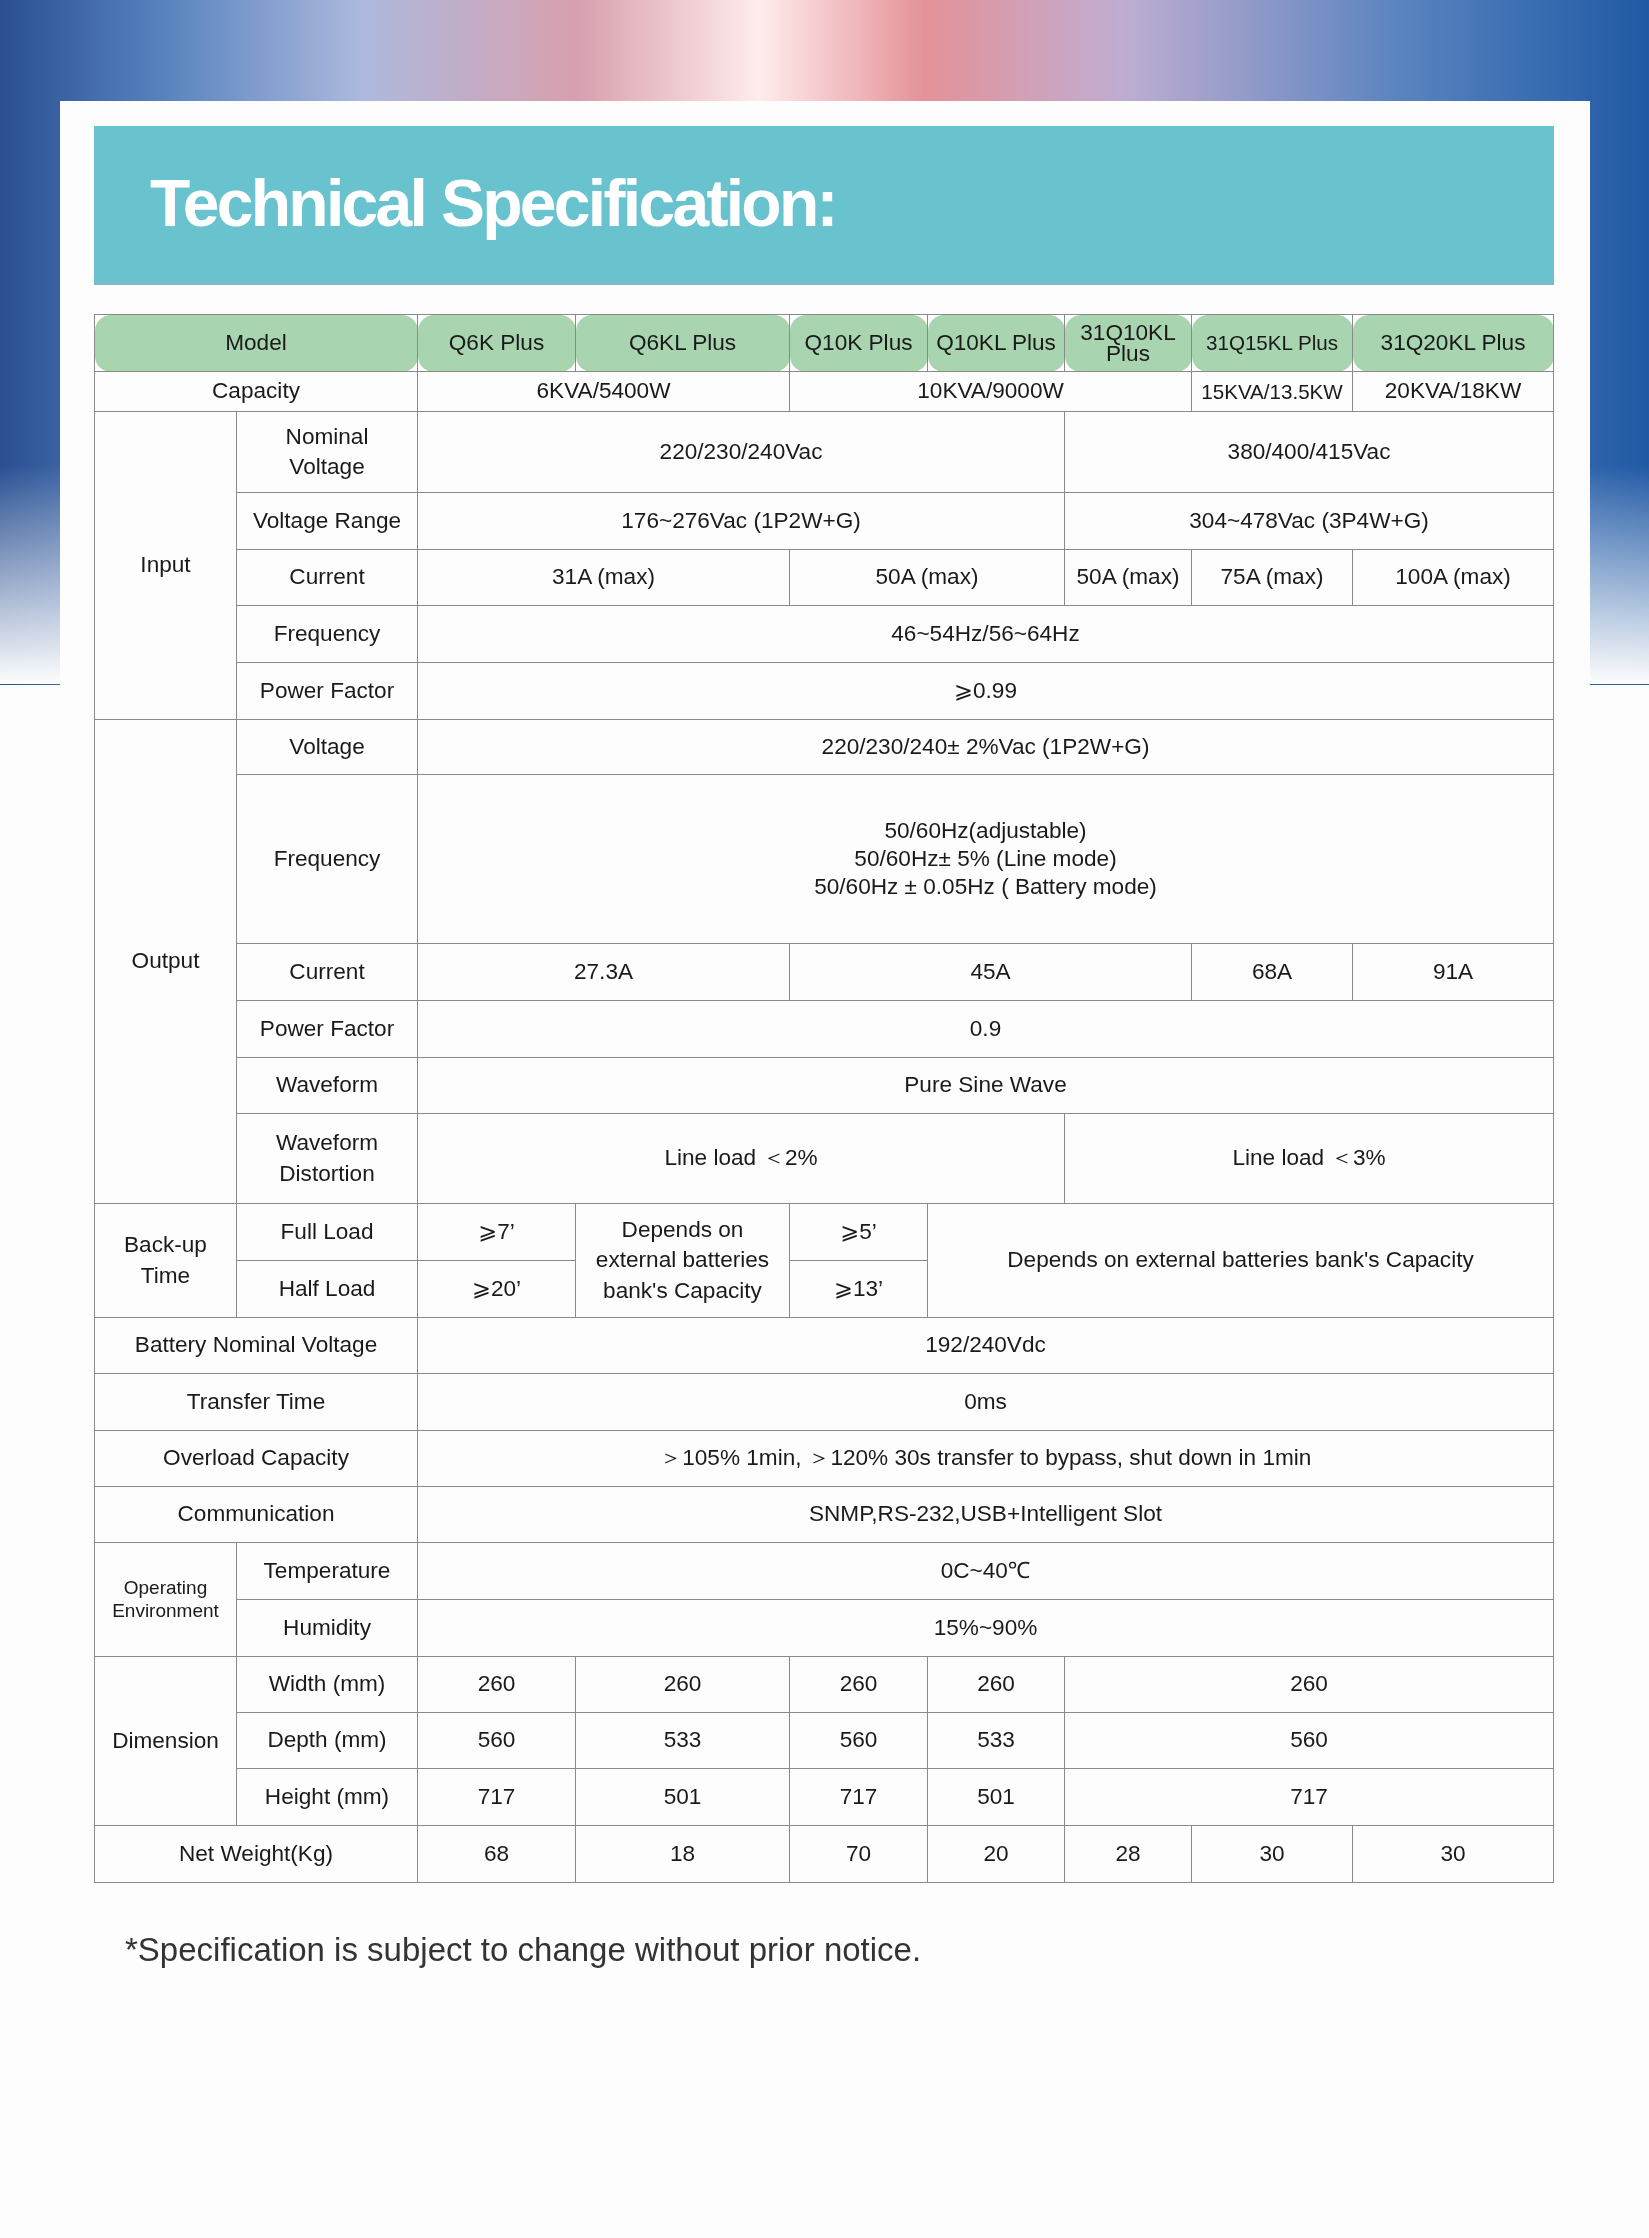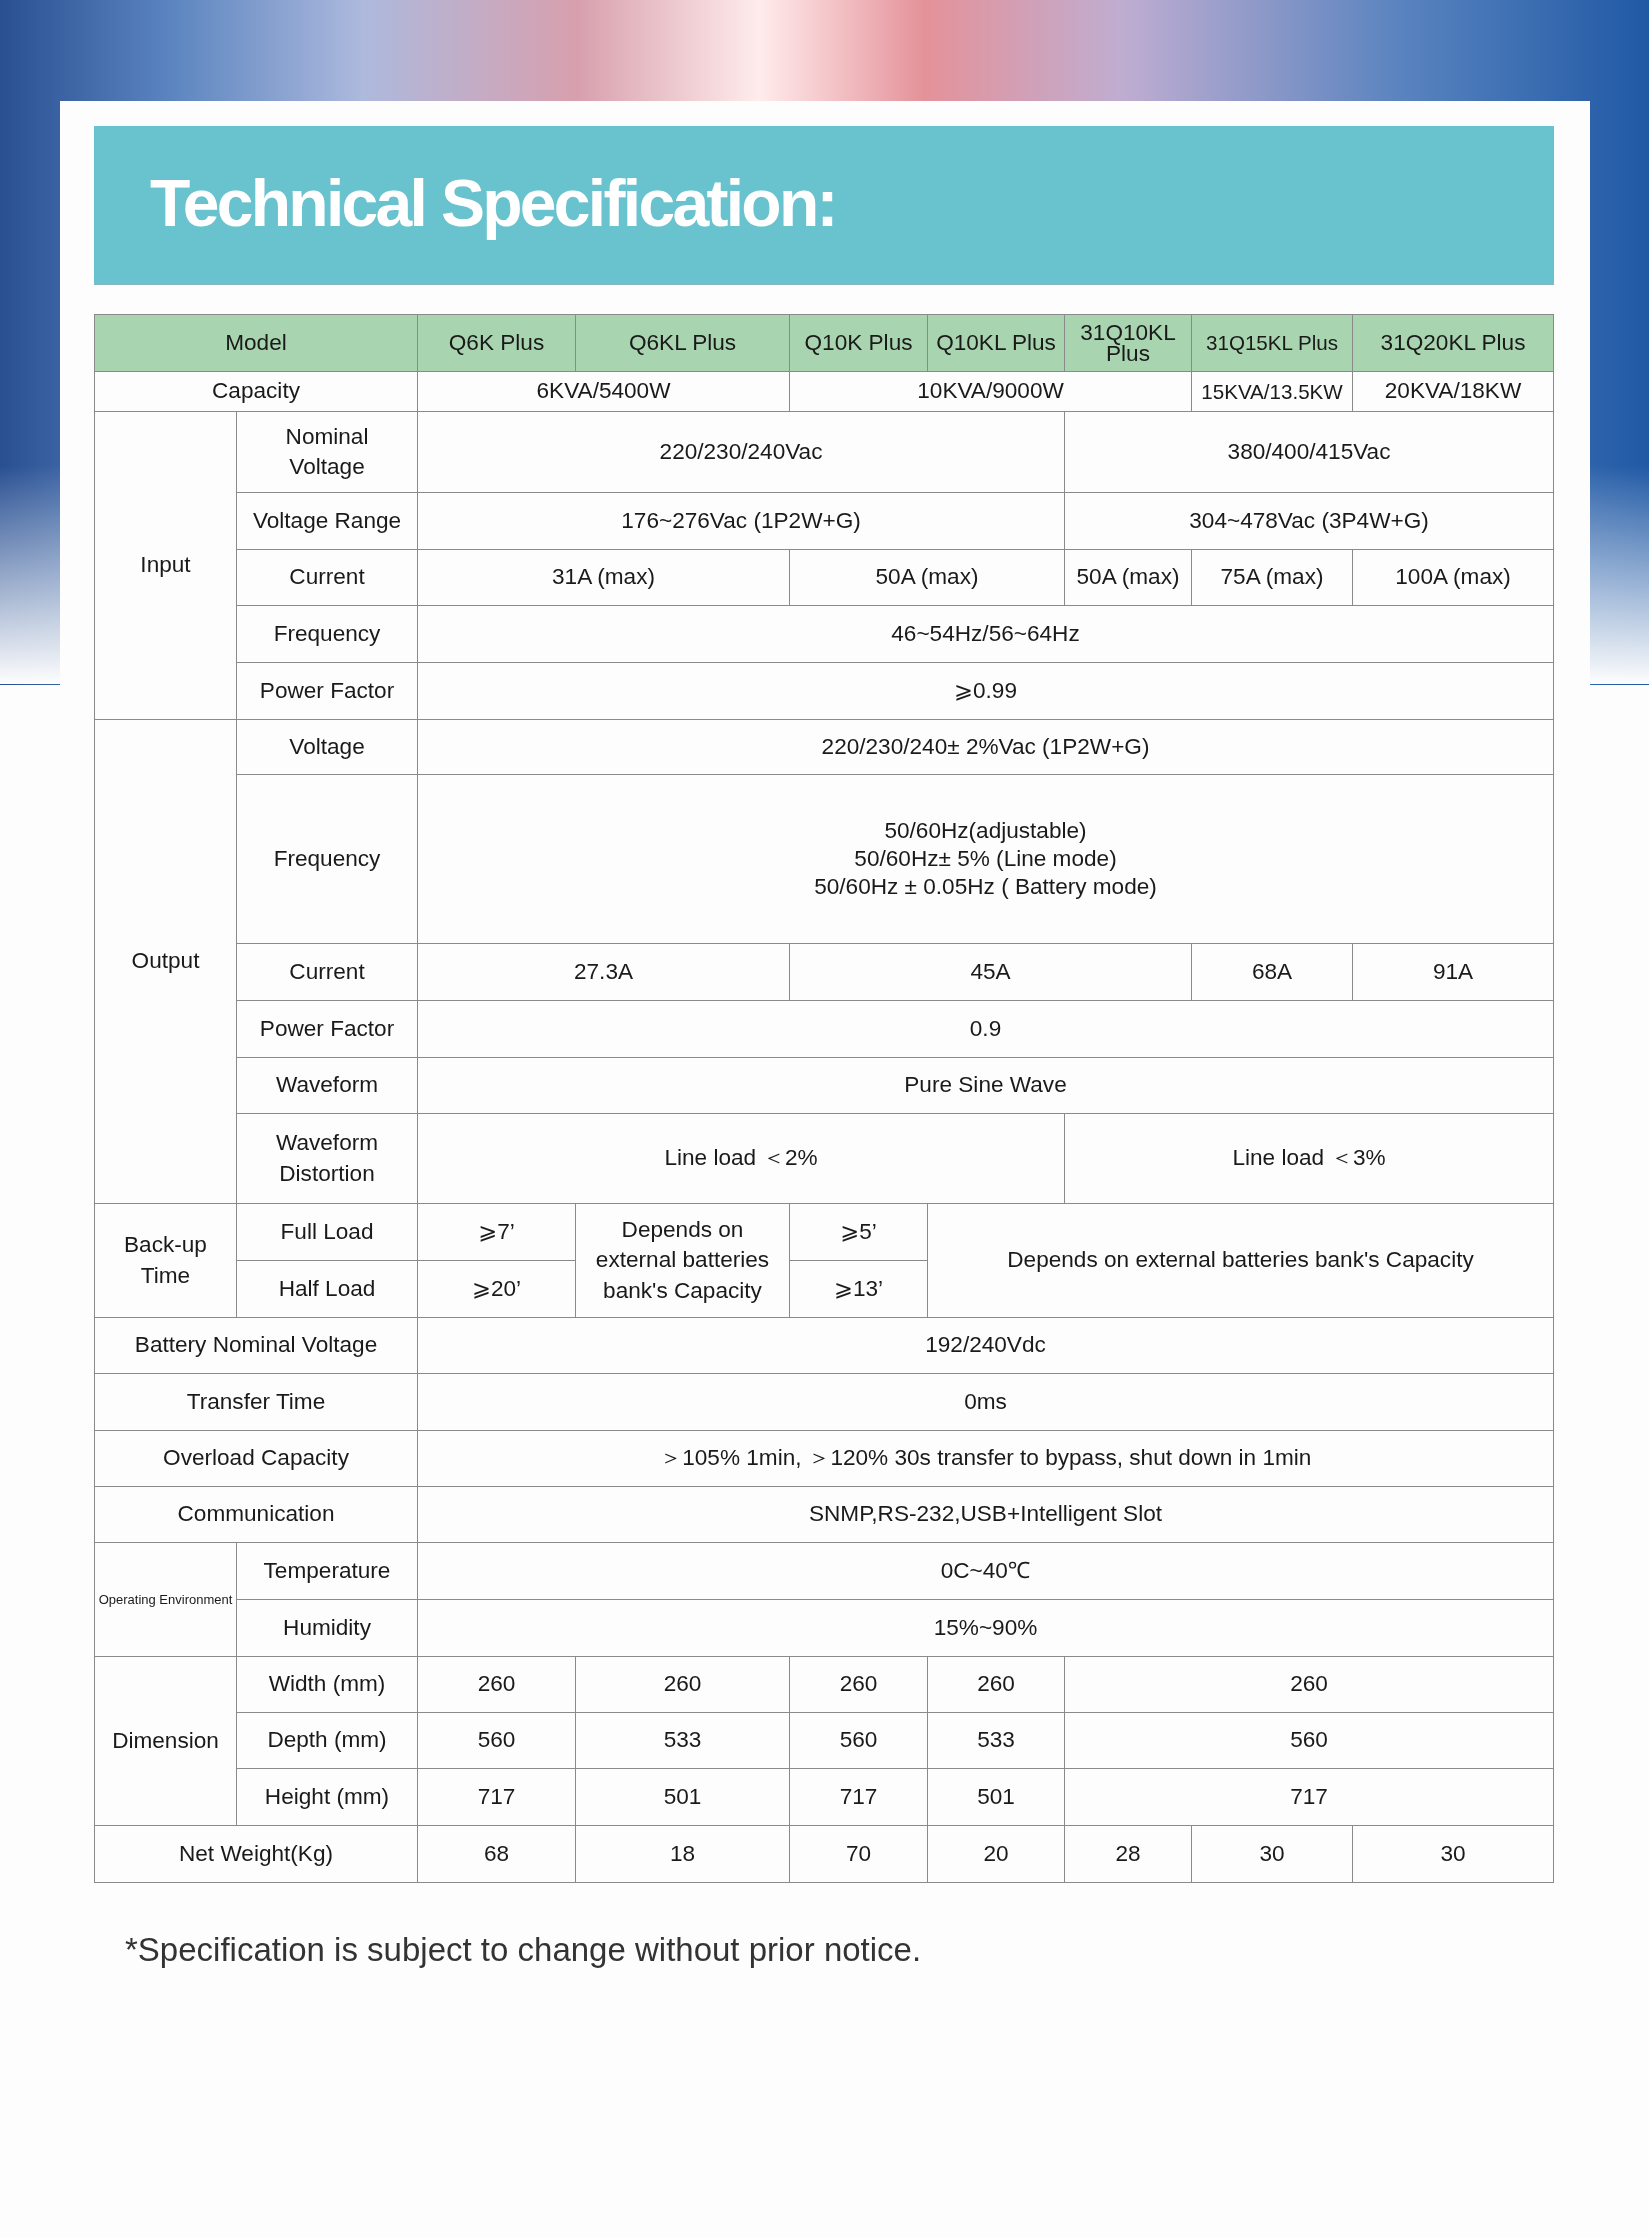--- a/index.html
+++ b/index.html
@@ -32,21 +32,21 @@
   }
   table.spec {
     position:absolute; left:94px; top:314px; width:1460px;
     border-collapse:collapse; table-layout:fixed;
     font-size:22.6px; color:#1a1a1a;
   }
   table.spec td {
     border:1.3px solid #8a8a8a; text-align:center; vertical-align:middle;
     padding:0 2.7px; line-height:1.35;
   }
-  table.spec tr.hdr td { background:#a8d5b0; font-size:22.6px; }
+  table.spec tr.hdr td { background:#a8d5b0; font-size:22.6px;border-radius:16px; }
   .hdr-small { font-size:20px; line-height:0.95 !important; }
   .note {
     position:absolute; left:96px; top:1931px;
     font-size:33px; color:#333;margin-left:29px;
   }
 </style>
 </head>
 <body>
 
 <div class="banner"></div>
@@ -175,21 +175,21 @@
   <tr style="height:56px">
     <td colspan="2">Overload Capacity</td>
     <td colspan="7">＞105% 1min, ＞120% 30s transfer to bypass, shut down in 1min</td>
   </tr>
   <tr style="height:56px">
     <td colspan="2">Communication</td>
     <td colspan="7">SNMP,RS-232,USB+Intelligent Slot</td>
   </tr>
 
   <tr style="height:57px">
-    <td rowspan="2" style="font-size:13px;line-height:1.2">Operating Environment</td>
+    <td rowspan="2" style="font-size:19px;line-height:1.2">Operating Environment</td>
     <td>Temperature</td>
     <td colspan="7">0C~40℃</td>
   </tr>
   <tr style="height:57px">
     <td>Humidity</td>
     <td colspan="7">15%~90%</td>
   </tr>
 
   <tr style="height:56px">
     <td rowspan="3">Dimension</td>

